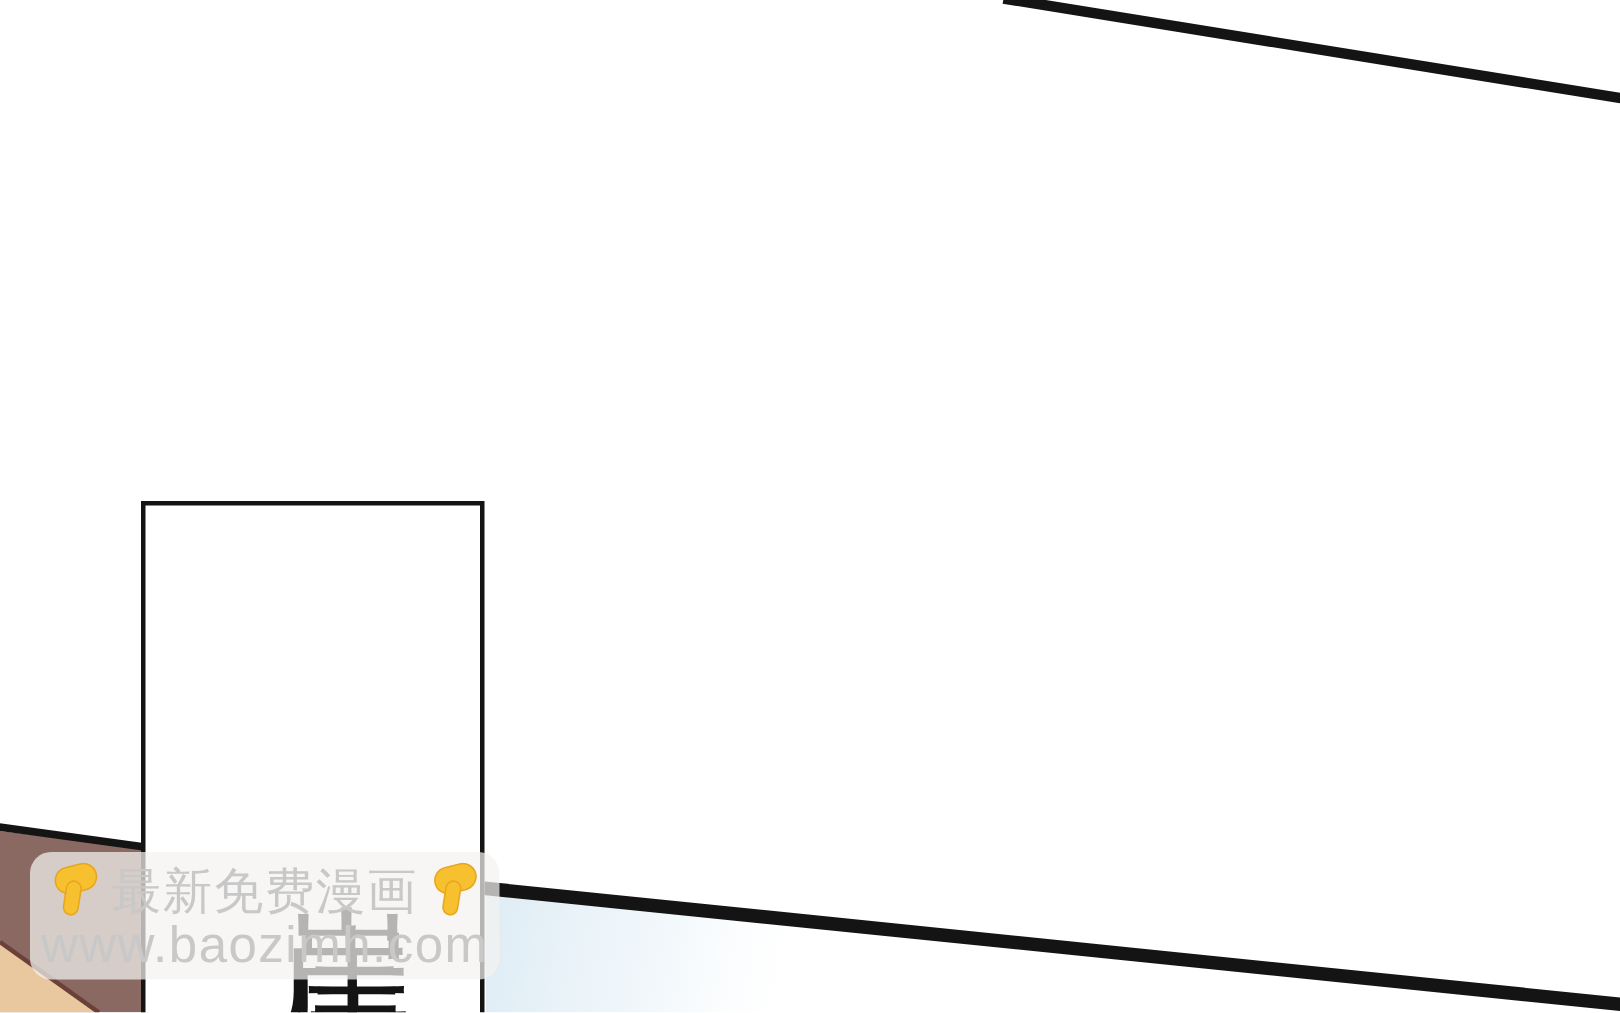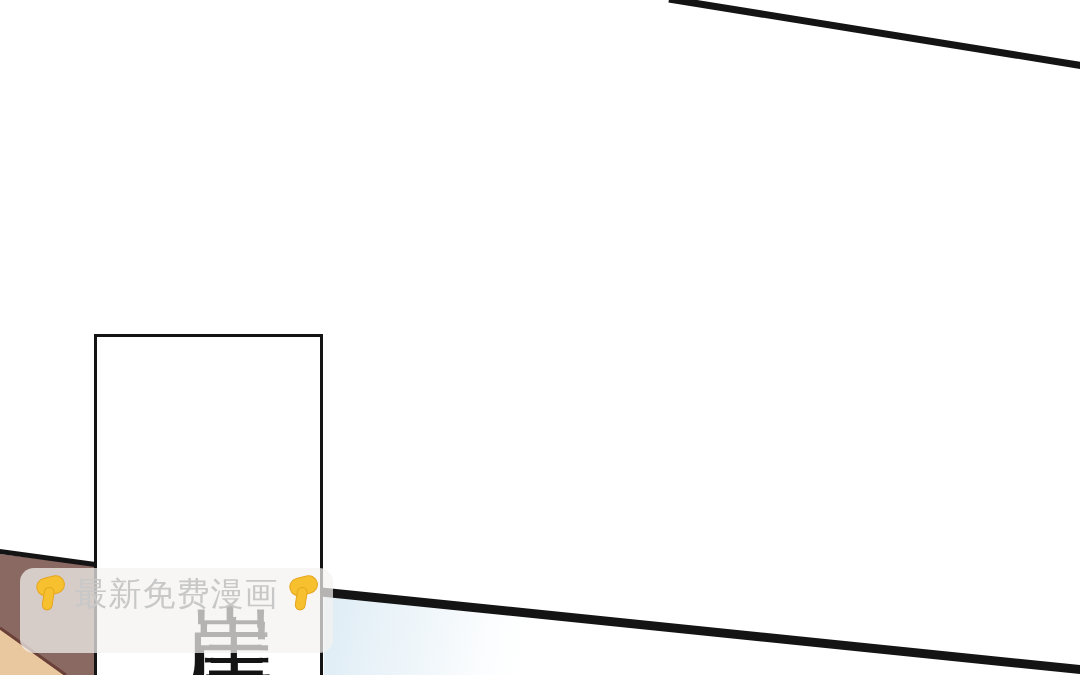--- a/index.html
+++ b/index.html
@@ -124,15 +124,16 @@
         <rect x="11" y="12" width="9.5" height="22" rx="4.7" transform="rotate(9 15.7 23)" fill="#F6C02E" stroke="#E6A61E" stroke-width="1"></rect>
       </svg>
       <span class="wm-title">最新免费漫画</span>
       <svg class="pointer-icon" viewBox="0 0 36 36" xmlns="http://www.w3.org/2000/svg">
         <g transform="rotate(-14 18 12)">
           <rect x="5" y="2" width="27" height="17" rx="8.5" fill="#F6C02E" stroke="#E6A61E" stroke-width="1"></rect>
         </g>
         <rect x="11" y="12" width="9.5" height="22" rx="4.7" transform="rotate(9 15.7 23)" fill="#F6C02E" stroke="#E6A61E" stroke-width="1"></rect>
       </svg>
     </div>
+    <div class="wm-url">www.baozimh.com</div>
   </div>
 
 </div>
 
 </body></html>

